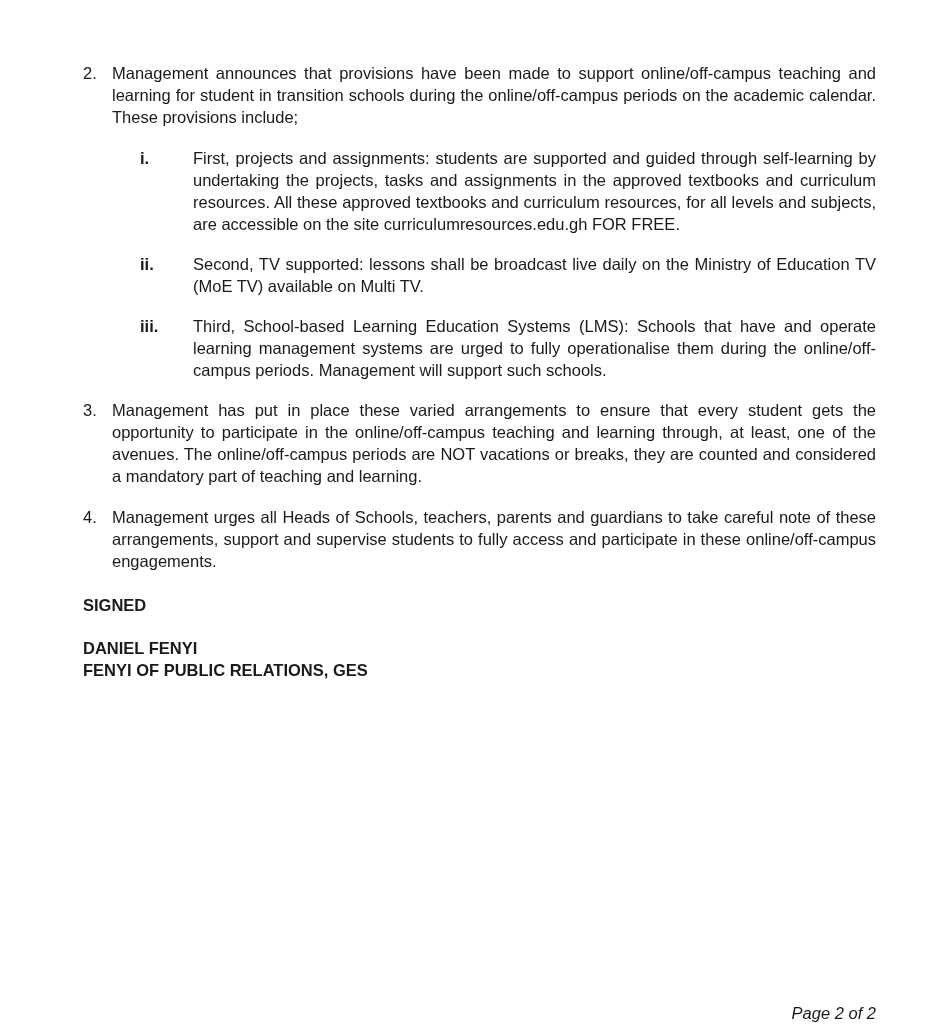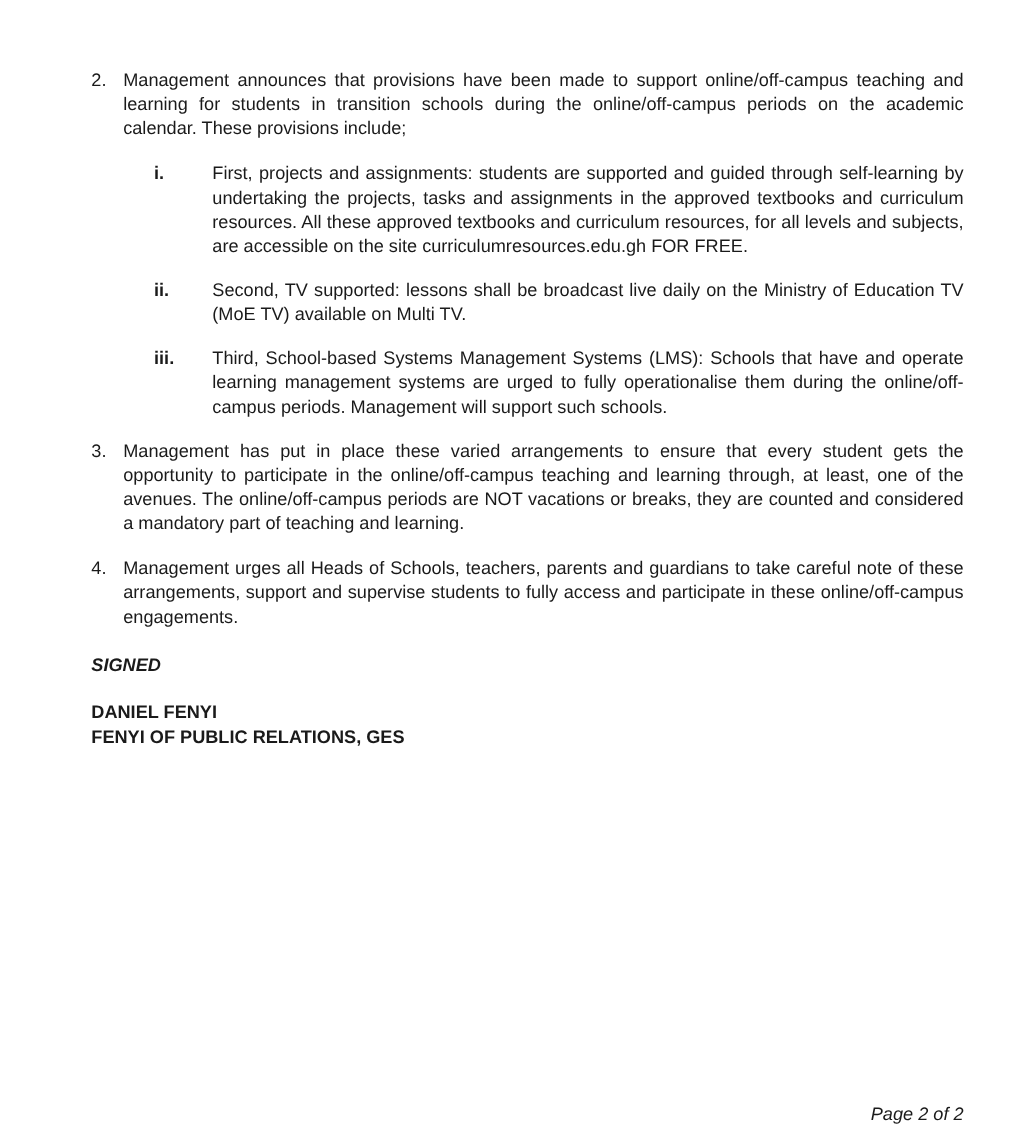--- a/index.html
+++ b/index.html
@@ -46,53 +46,52 @@
   }
   .sub-item .para { width: 683px; }
   .para {
     text-align: justify;
     text-justify: inter-word;
   }
   .b { font-weight: normal; }
   .signature { margin-top: 22px; }
   .signed-label {
     font-weight: bold;
-    font-style: italic;
     margin-bottom: 21px;
   }
   .sig-name, .sig-title { font-weight: bold; }
   .footer {
     position: absolute;
     top: 1002px;
     right: 56px;
     font-style: italic;
   }
 </style>
 </head>
 <body>
 
 <div class="content">
 
   <div class="item main-item">
     <span class="marker">2.</span>
-    <div class="para"><span>Management announces that provisions have been made to support online/off-campus teaching and learning for students in </span><span class="b">transition schools</span><span> during the online/off-campus periods on the academic calendar. These provisions include;</span></div>
+    <div class="para"><span>Management announces that provisions have been made to support online/off-campus teaching and learning for student in </span><span class="b">transition schools</span><span> during the online/off-campus periods on the academic calendar. These provisions include;</span></div>
   </div>
 
   <div class="sublist">
     <div class="item sub-item">
       <span class="marker">i.</span>
       <div class="para"><span class="b">First, projects and assignments: </span><span>students are supported and guided through self-learning by undertaking the projects, tasks and assignments in the approved textbooks and curriculum resources. All these approved textbooks and curriculum resources, for all levels and subjects, are accessible on the site </span><span class="b">curriculumresources.edu.gh</span><span> FOR FREE.</span></div>
     </div>
     <div class="item sub-item">
       <span class="marker">ii.</span>
       <div class="para"><span class="b">Second, TV supported: </span><span>lessons shall be broadcast live daily on the Ministry of Education TV (MoE TV) available on Multi TV.</span></div>
     </div>
     <div class="item sub-item">
       <span class="marker">iii.</span>
-      <div class="para"><span class="b">Third, School-based Systems Management Systems (LMS): </span><span>Schools that have and operate learning management systems are urged to fully operationalise them during the online/off-campus periods. Management will support such schools.</span></div>
+      <div class="para"><span class="b">Third, School-based Learning Education Systems (LMS): </span><span>Schools that have and operate learning management systems are urged to fully operationalise them during the online/off-campus periods. Management will support such schools.</span></div>
     </div>
   </div>
 
   <div class="item main-item">
     <span class="marker">3.</span>
     <div class="para"><span>Management has put in place these varied arrangements to ensure that every student gets the opportunity to participate in the online/off-campus teaching and learning through, at least, one of the avenues. The online/off-campus periods are NOT vacations or breaks, they are counted and considered a mandatory part of teaching and learning.</span></div>
   </div>
 
   <div class="item main-item">
     <span class="marker">4.</span>

